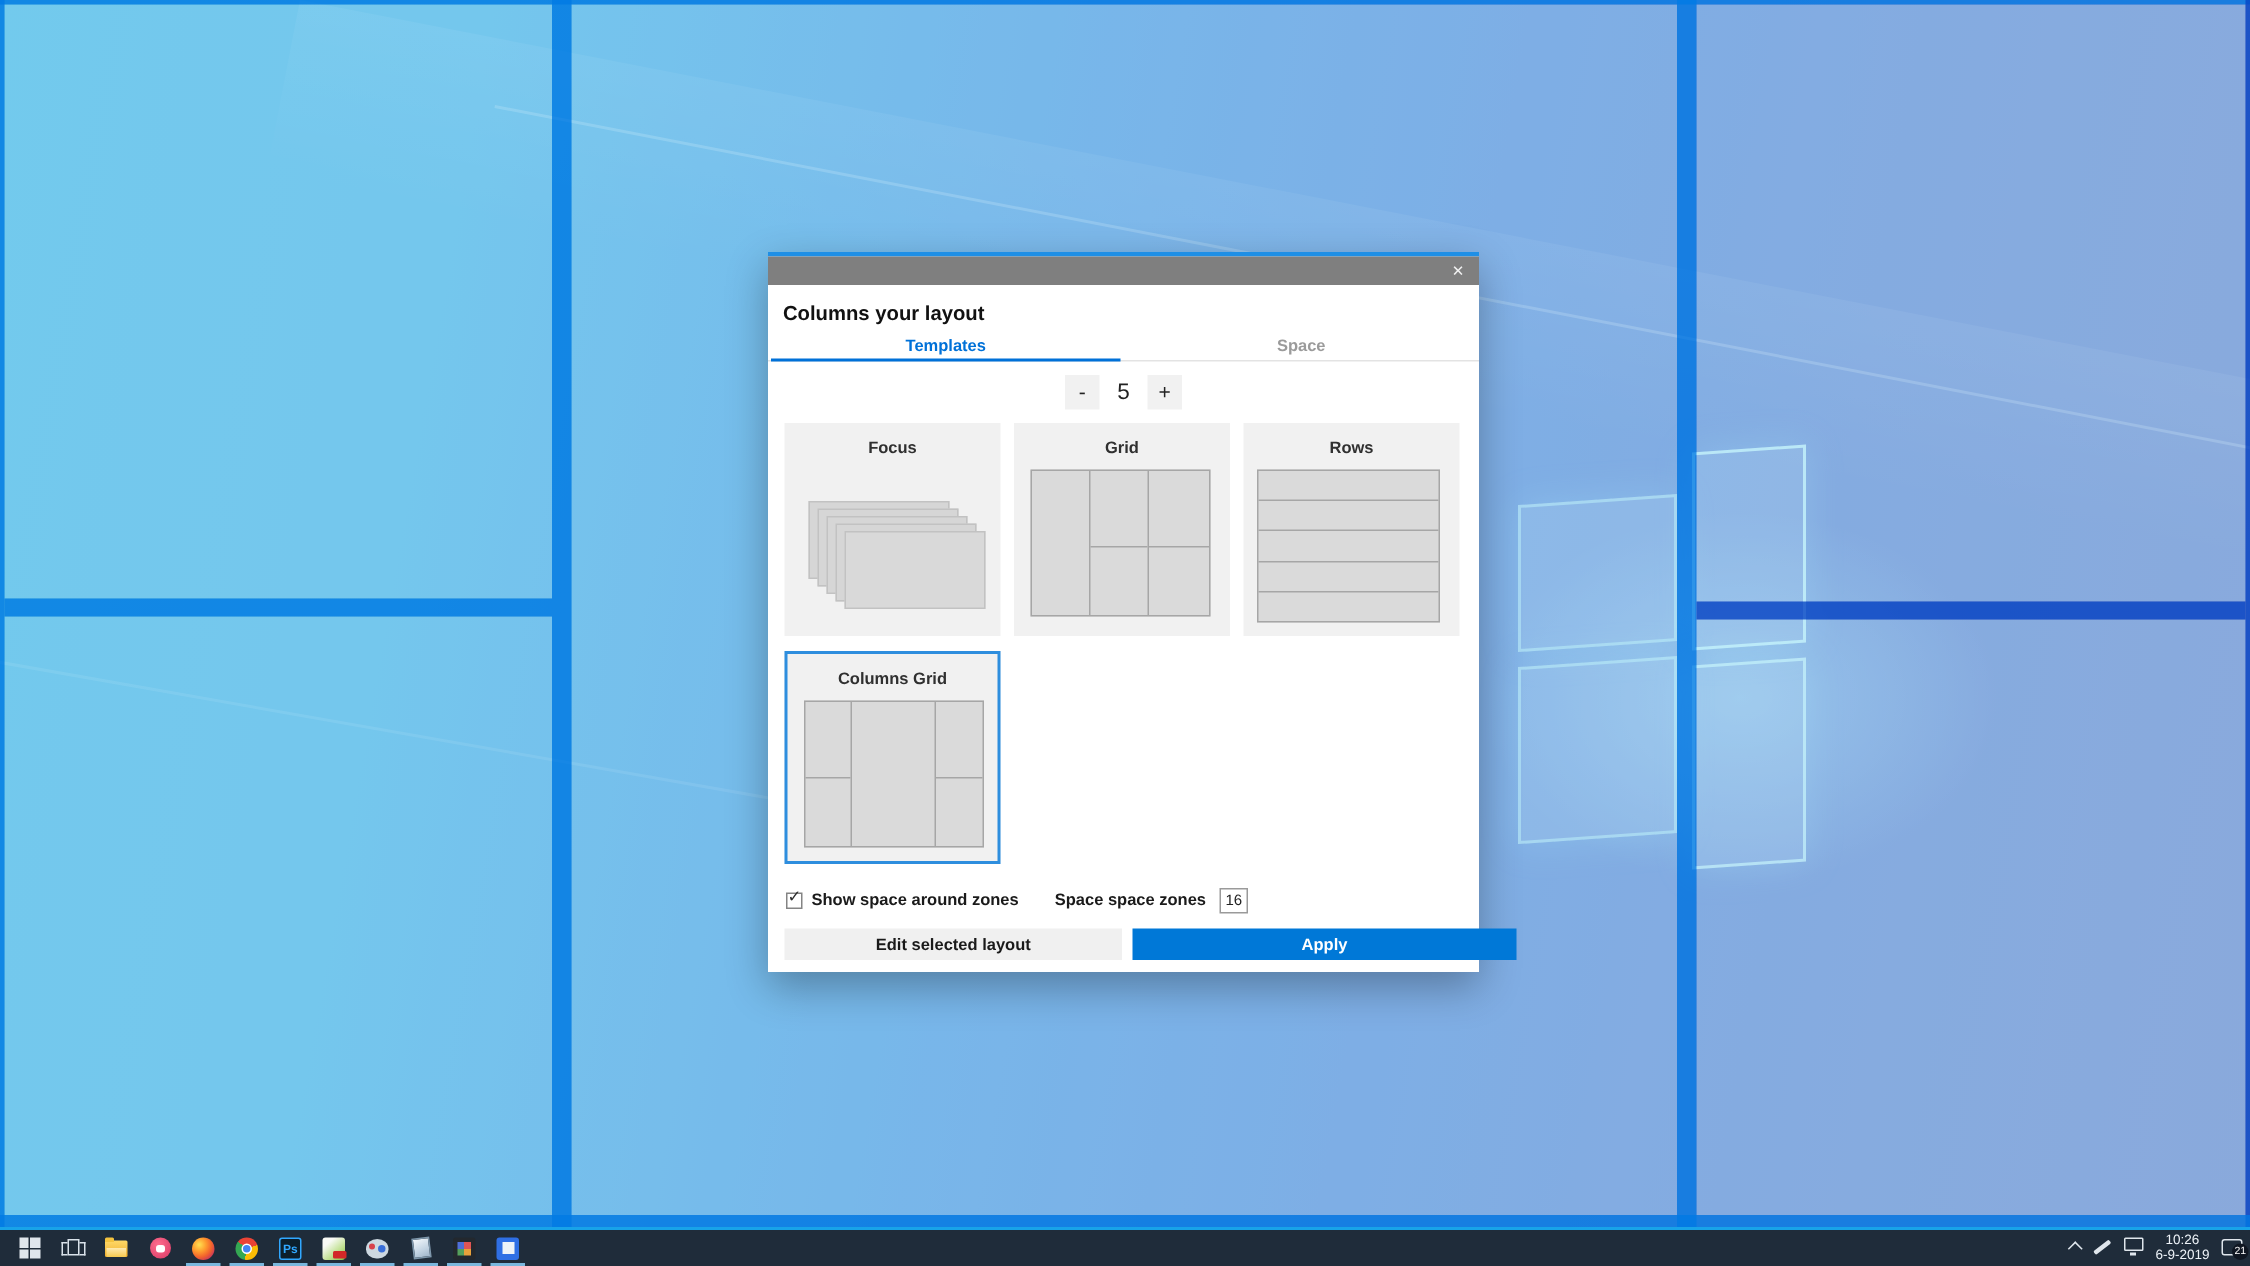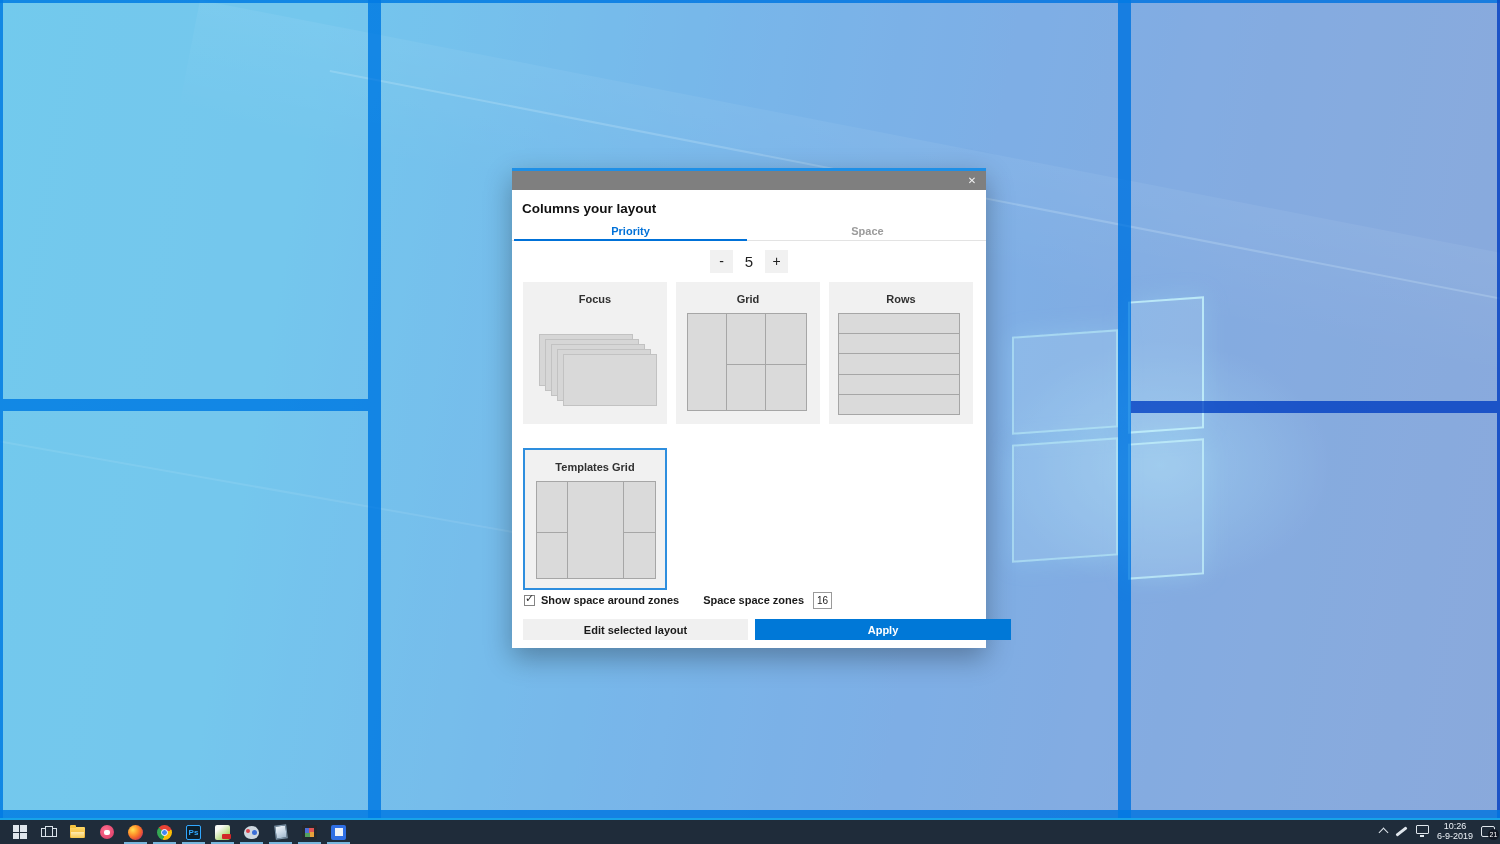--- a/index.html
+++ b/index.html
@@ -55,21 +55,21 @@
   .tab-active { color:#0071d8; }
   .tab-inactive { color:#9b9b9b; }
   .tab-underline { position:absolute; left:2px; top:71px; width:233px; height:2px; background:#0071d8; }
   .spinner { position:absolute; left:0; top:81px; width:100%; height:24px; display:flex;
     align-items:center; justify-content:center; gap:9px; }
   .spin-btn { width:23px; height:23px; background:#f1f1f1; border:none; display:flex; align-items:center;
     justify-content:center; font-size:14px; color:#222; }
   .spin-val { font-size:15px; color:#222; width:14px; text-align:center; }
 
   .cards { position:absolute; left:11px; top:114px; display:grid;
-    grid-template-columns:repeat(3,144px); grid-auto-rows:142px; gap:24px 9px; }
+    grid-template-columns:repeat(3,144px); grid-auto-rows:142px; gap:10px 9px; }
   .card { position:relative; background:#f1f1f1; }
   .card-selected { border:2px solid #2e8ede; }
   .card-label { position:absolute; left:0; top:11px; width:100%; text-align:center;
     font-weight:600; font-size:11px; color:#303030; }
   .pv { position:absolute; border:1px solid #a6a6a6; background:#dadada; display:flex; }
   .pv-cols { left:11px; top:33px; width:120px; height:96px; }
   .pv-cols > div { flex:1; border-right:1px solid #a6a6a6; }
   .pv-cols > div:last-child { border-right:none; }
   .pv-rows { left:9px; top:31px; width:122px; height:102px; flex-direction:column; }
   .pv-rows > div { flex:1; border-bottom:1px solid #a6a6a6; }
@@ -179,21 +179,21 @@
   <div class="band b-hr band-dark"></div>
 
   <div class="dialog">
     <div class="dlg-accent"></div>
     <div class="dlg-titlebar">
       <div class="dlg-close">✕</div>
     </div>
     <div class="dlg-heading">Columns your layout</div>
 
     <div class="dlg-tabs">
-      <div class="dlg-tab tab-active">Priority</div>
+      <div class="dlg-tab tab-active">Templates</div>
       <div class="dlg-tab tab-inactive">Space</div>
     </div>
     <div class="tab-underline"></div>
 
     <div class="spinner">
       <button class="spin-btn">-</button>
       <div class="spin-val">5</div>
       <button class="spin-btn">+</button>
     </div>
 
@@ -229,21 +229,21 @@
         <div class="pv pv-rows">
           <div></div>
             <div></div>
             <div></div>
             <div></div>
             <div></div>
         </div>
       </div>
 
       <div class="card card-selected">
-        <div class="card-label">Templates Grid</div>
+        <div class="card-label">Columns Grid</div>
         <div class="pv pv-grid">
           <div class="pg-c1 pv-col">
               <div class="pv-cell-top"></div>
               <div class="pv-cell-bot"></div>
             </div>
           <div class="pg-c2"></div>
           <div class="pg-c3 pv-col">
               <div class="pv-cell-top"></div>
               <div class="pv-cell-bot"></div>
             </div>

